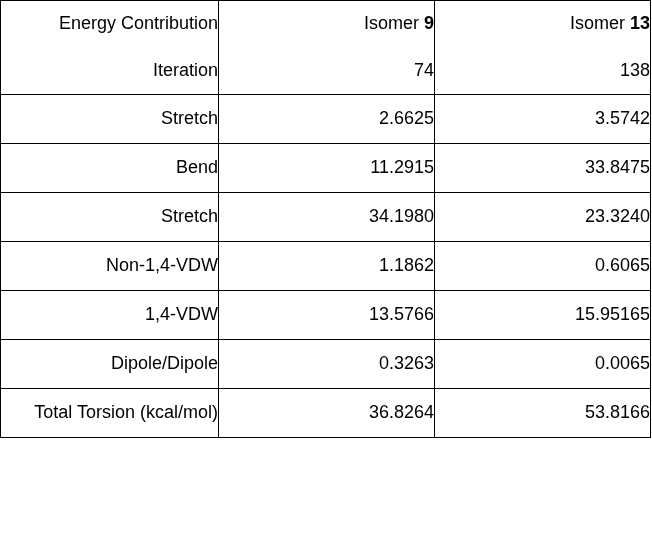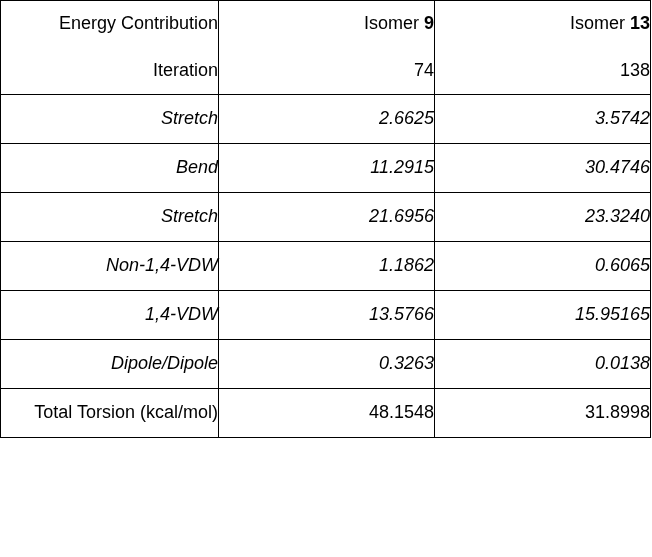--- a/index.html
+++ b/index.html
@@ -36,21 +36,21 @@
     line-height: 1.2;
   }
   
   col.c0 { width: 218px; }
   col.c1 { width: 216px; }
   col.c2 { width: 216px; }
 
   
   tr.header-row td { height: 46px; }
   tr.iteration-row td { height: 47px; }
-  tr.data-row td { height: 48px; font-style: italic; }
+  tr.data-row td { height: 48px; }
   tr.total-row td { height: 48px; }
 
   
   tr.header-row td { border-bottom: none; }
   tr.iteration-row td { border-top: none; margin-left: 44px; }
 
   
   .bold-num { font-weight: bold; }
   .cell-text { display: block; }
 </style>
@@ -85,48 +85,48 @@
 
       <tr class="data-row">
         <td>Stretch</td>
         <td>2.6625</td>
         <td>3.5742</td>
       </tr>
 
       <tr class="data-row">
         <td>Bend</td>
         <td>11.2915</td>
-        <td>30.4746</td>
+        <td>33.8475</td>
       </tr>
 
 
       <tr class="data-row">
         <td>Stretch</td>
-        <td>21.6956</td>
+        <td>34.1980</td>
         <td>23.3240</td>
       </tr>
 
       <tr class="data-row">
         <td>Non-1,4-VDW</td>
         <td>1.1862</td>
         <td>0.6065</td>
       </tr>
 
       <tr class="data-row">
         <td>1,4-VDW</td>
         <td>13.5766</td>
         <td>15.95165</td>
       </tr>
 
       <tr class="data-row">
         <td>Dipole/Dipole</td>
         <td>0.3263</td>
-        <td>0.0138</td>
+        <td>0.0065</td>
       </tr>
 
       <tr class="total-row">
         <td>Total Torsion (kcal/mol)</td>
-        <td>48.1548</td>
-        <td>31.8998</td>
+        <td>36.8264</td>
+        <td>53.8166</td>
       </tr>
     </tbody>
   </table>
 </div>
 
 </body></html>

